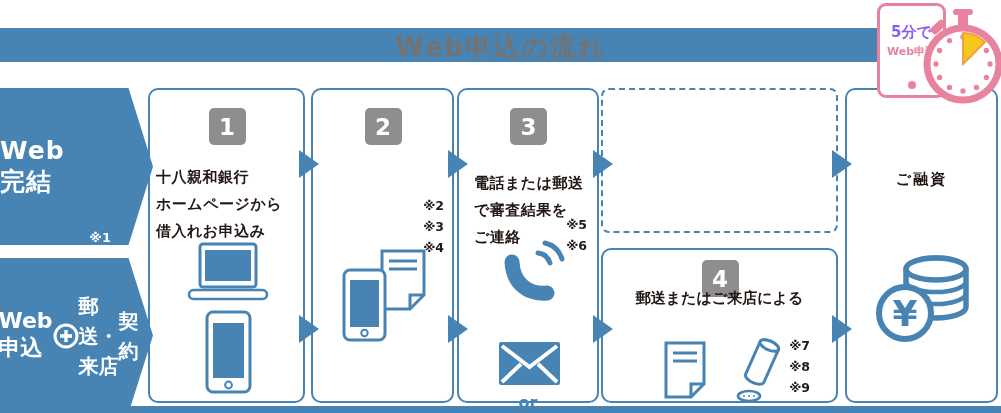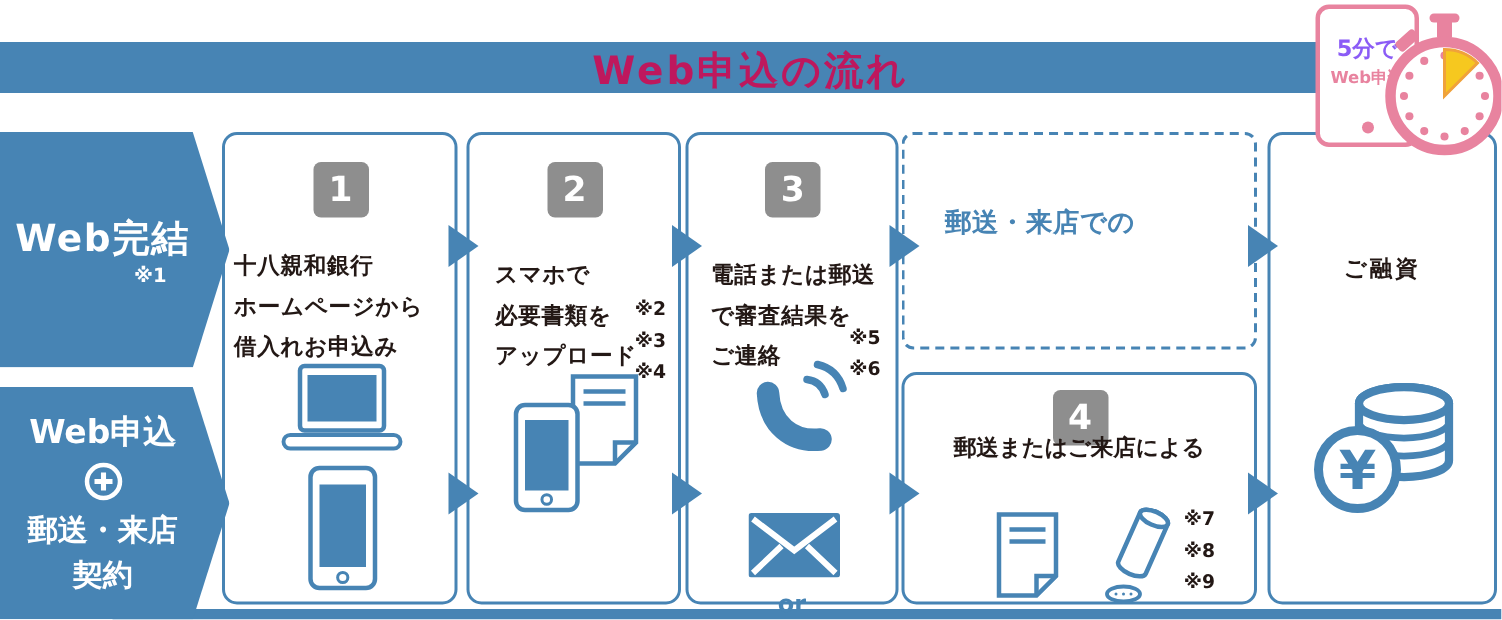--- a/index.html
+++ b/index.html
@@ -2,27 +2,27 @@
 <html><head>
 <meta charset="utf-8">
 <style>
   html,body{margin:0;padding:0;}
   body{width:1001px;height:413px;position:relative;background:#fff;overflow:hidden;
        font-family:"DejaVu Sans",sans-serif;color:#231815;}
   .abs{position:absolute;}
 
   
   .header-bar{left:0;top:28px;width:890px;height:34px;background:#4784b4;z-index:1;}
-  .header-title{left:0;top:30px;width:1001px;text-align:center;color:#be185d;
+  .header-title{left:0;top:30px;width:1001px;text-align:center;color:#737373;
                 font-size:26px;font-weight:bold;letter-spacing:2px;z-index:2;}
 
   
   .pentagon{left:0;width:153px;background:#4784b4;color:#fff;
             clip-path:polygon(0 0,84% 0,100% 50%,84% 100%,0 100%);
-            display:flex;flex-direction:column;align-items:center;justify-content:center;
+            display:flex;flex-direction:row;align-items:center;justify-content:center;
             box-sizing:border-box;padding-right:16px;z-index:3;}
   .pent1{top:88px;height:157px;}
   .pent2{top:258px;height:155px;}
   .pent1-title{font-size:25px;font-weight:bold;letter-spacing:1px;}
   .pent1-note{font-size:13px;font-weight:bold;align-self:flex-end;margin-right:26px;margin-top:2px;}
   .pent2-line1{font-size:22px;font-weight:bold;}
   .pent2-line{font-size:20px;font-weight:bold;line-height:1.5;}
   .plus-wrap{margin:5px 0 4px 0;height:26px;}
 
   
@@ -107,25 +107,20 @@
     <svg width="47" height="84" viewBox="0 0 47 84">
       <rect x="2" y="2" width="43" height="80" rx="6" fill="#fff" stroke="#4784b4" stroke-width="3"></rect>
       <rect x="8" y="13" width="31" height="55" fill="#4784b4"></rect>
       <circle cx="23.5" cy="75" r="3.4" fill="#fff" stroke="#4784b4" stroke-width="2"></circle>
     </svg>
   </div>
 </div>
 
 <div class="abs step-box" id="box2">
   <div class="abs badge badge-top">2</div>
-  <div class="abs step-text" style="left:17px;top:80px;">
-    <div>スマホで</div>
-    <div>必要書類を</div>
-    <div>アップロード</div>
-  </div>
   <div class="abs notes" style="right:8px;top:105px;">
     <div>※2</div>
     <div>※3</div>
     <div>※4</div>
   </div>
   <div class="abs" style="left:66px;top:158px;">
     <svg width="48" height="64" viewBox="0 0 48 64">
       <path d="M3 3 h42 v44 l-14 14 h-28 z" fill="#fff" stroke="#4784b4" stroke-width="3"></path>
       <path d="M45 47 h-14 v14" fill="none" stroke="#4784b4" stroke-width="3"></path>
       <path d="M10 13 H38 M10 21 H38" stroke="#4784b4" stroke-width="3"></path>
@@ -163,21 +158,20 @@
     <svg width="61" height="43" viewBox="0 0 61 43">
       <rect x="0" y="0" width="61" height="43" rx="2" fill="#4784b4"></rect>
       <path d="M3 4 L30.5 25 L58 4" fill="none" stroke="#fff" stroke-width="4"></path>
       <path d="M3 40 L22 22 M58 40 L39 22" fill="none" stroke="#fff" stroke-width="4"></path>
     </svg>
   </div>
 </div>
 
 <div class="abs callout-box">
   <div class="abs callout-text">
-    <div>郵送・来店での</div>
   </div>
 </div>
 
 <div class="abs" id="box4">
   <div class="abs badge badge-box4">4</div>
   <div class="abs box4-text" style="top:36px;">
     <div>郵送またはご来店による</div>
   </div>
   <div class="abs" style="left:60px;top:90px;">
     <svg width="44" height="60" viewBox="0 0 44 60">

